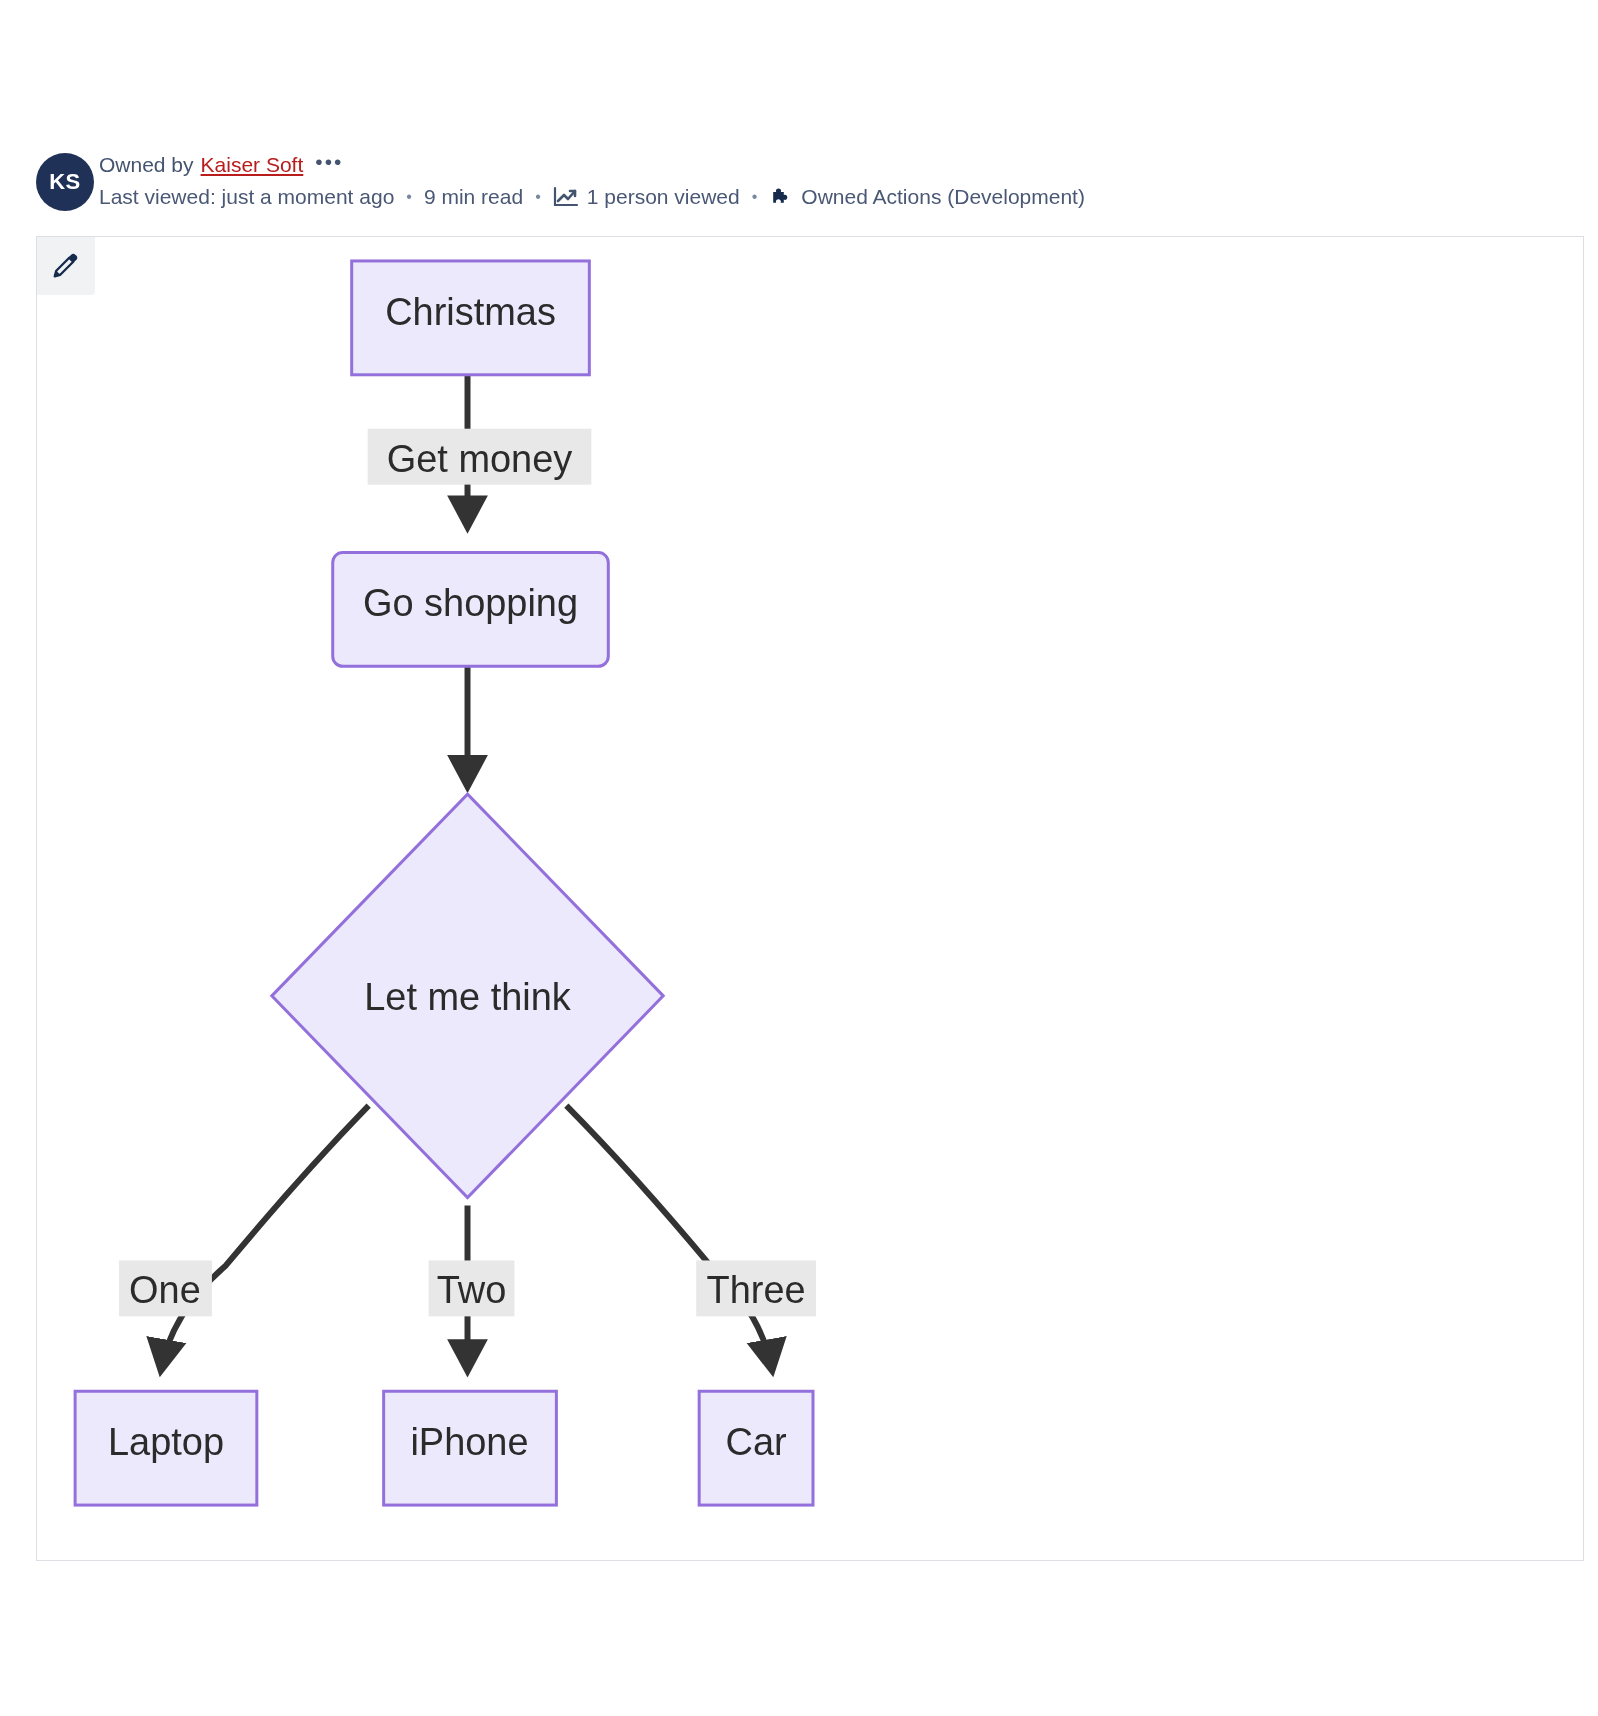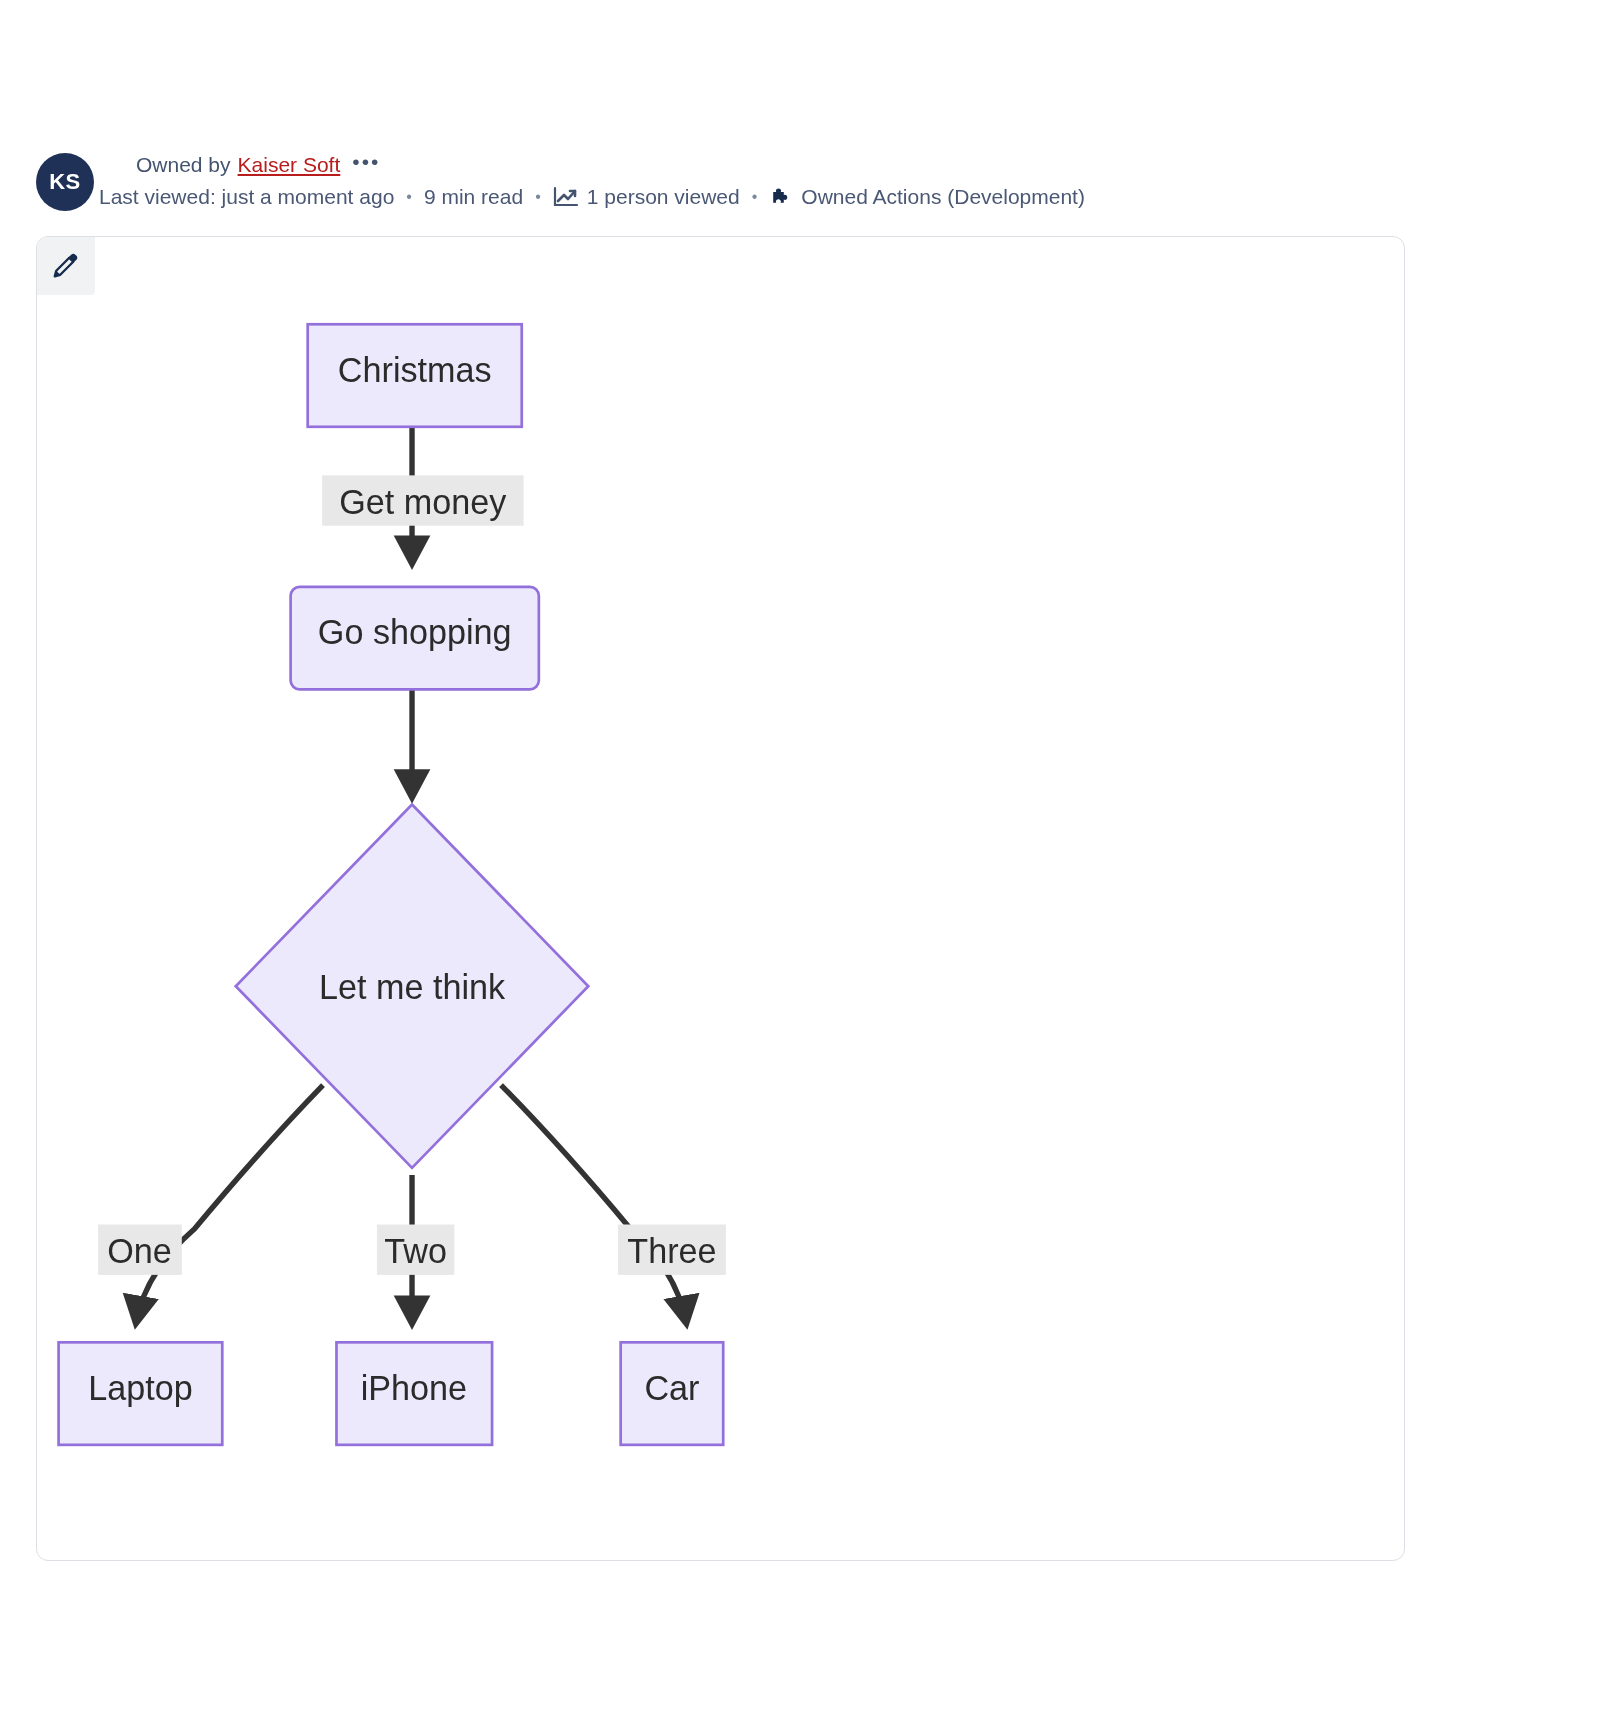--- a/index.html
+++ b/index.html
@@ -60,21 +60,21 @@
     padding-top: 1px;
   }
   .byline-row {
     display: flex;
     align-items: center;
     font-size: 21px;
     color: #4a5875;
     line-height: 1.25;
     white-space: nowrap;
   }
-  .owned-label { color: #44546f; margin-left: 37px; }
+  .owned-label { color: #44546f; }
   .owner-link {
     color: #b91c1c;
     text-decoration: underline;
     margin-left: 7px;
     cursor: pointer;
   }
   .more-dots {
     margin-left: 12px;
     color: #44546f;
     font-size: 21px;
@@ -94,24 +94,24 @@
     display: inline-flex;
     align-items: center;
     justify-content: center;
   }
 
   
   .diagram-card {
     position: absolute;
     left: 36px;
     top: 236px;
-    width: 1369px;
+    width: 1548px;
     height: 1325px;
     border: 1px solid #dcdfe4;
-    border-radius: 12px;
+    border-radius: 0;
     background: #ffffff;
     overflow: hidden;
   }
   .edit-btn {
     position: absolute;
     left: 0px;
     top: 0px;
     width: 58px;
     height: 58px;
     background: #f1f2f4;

